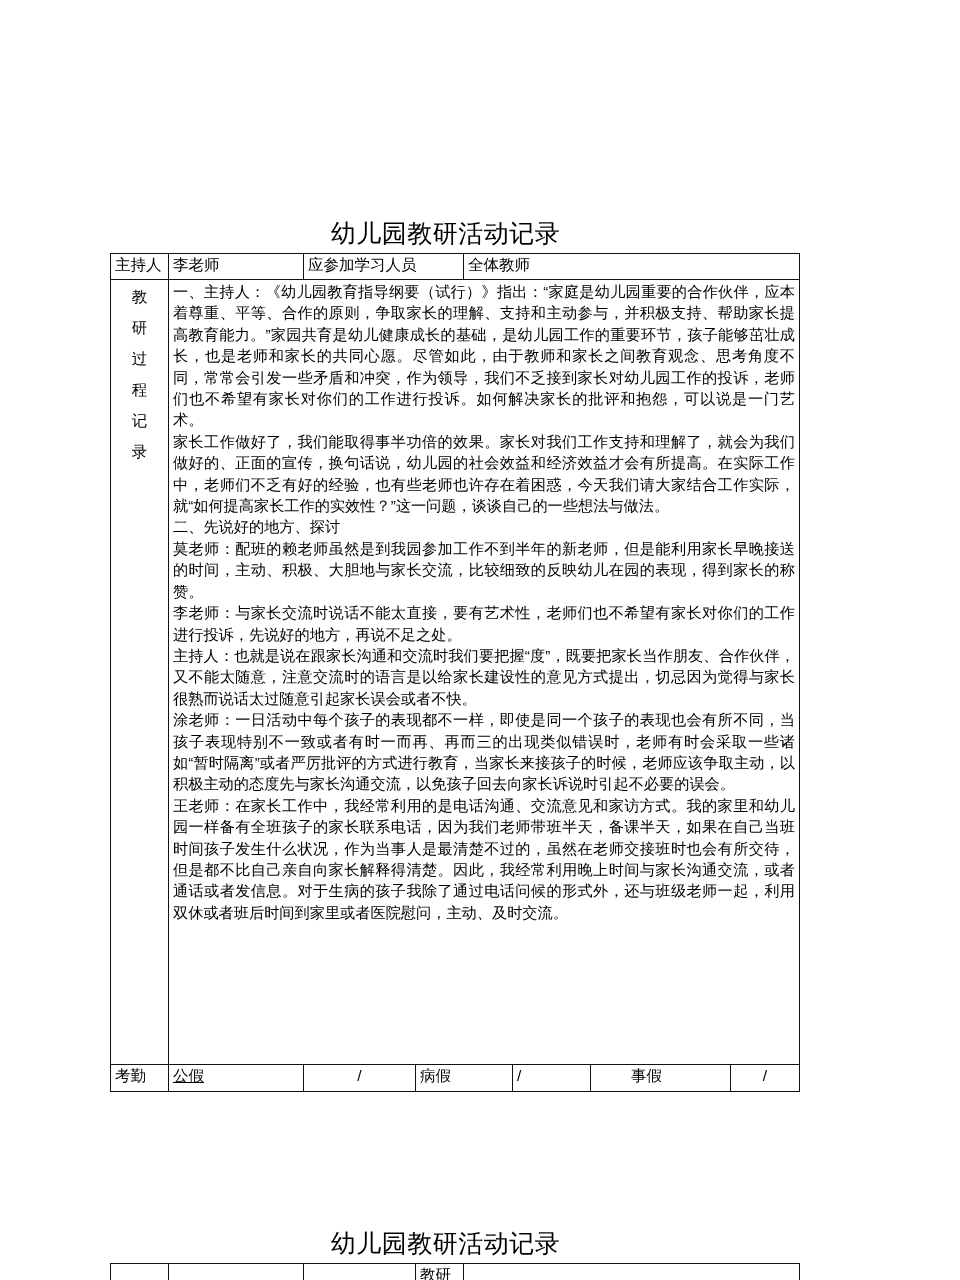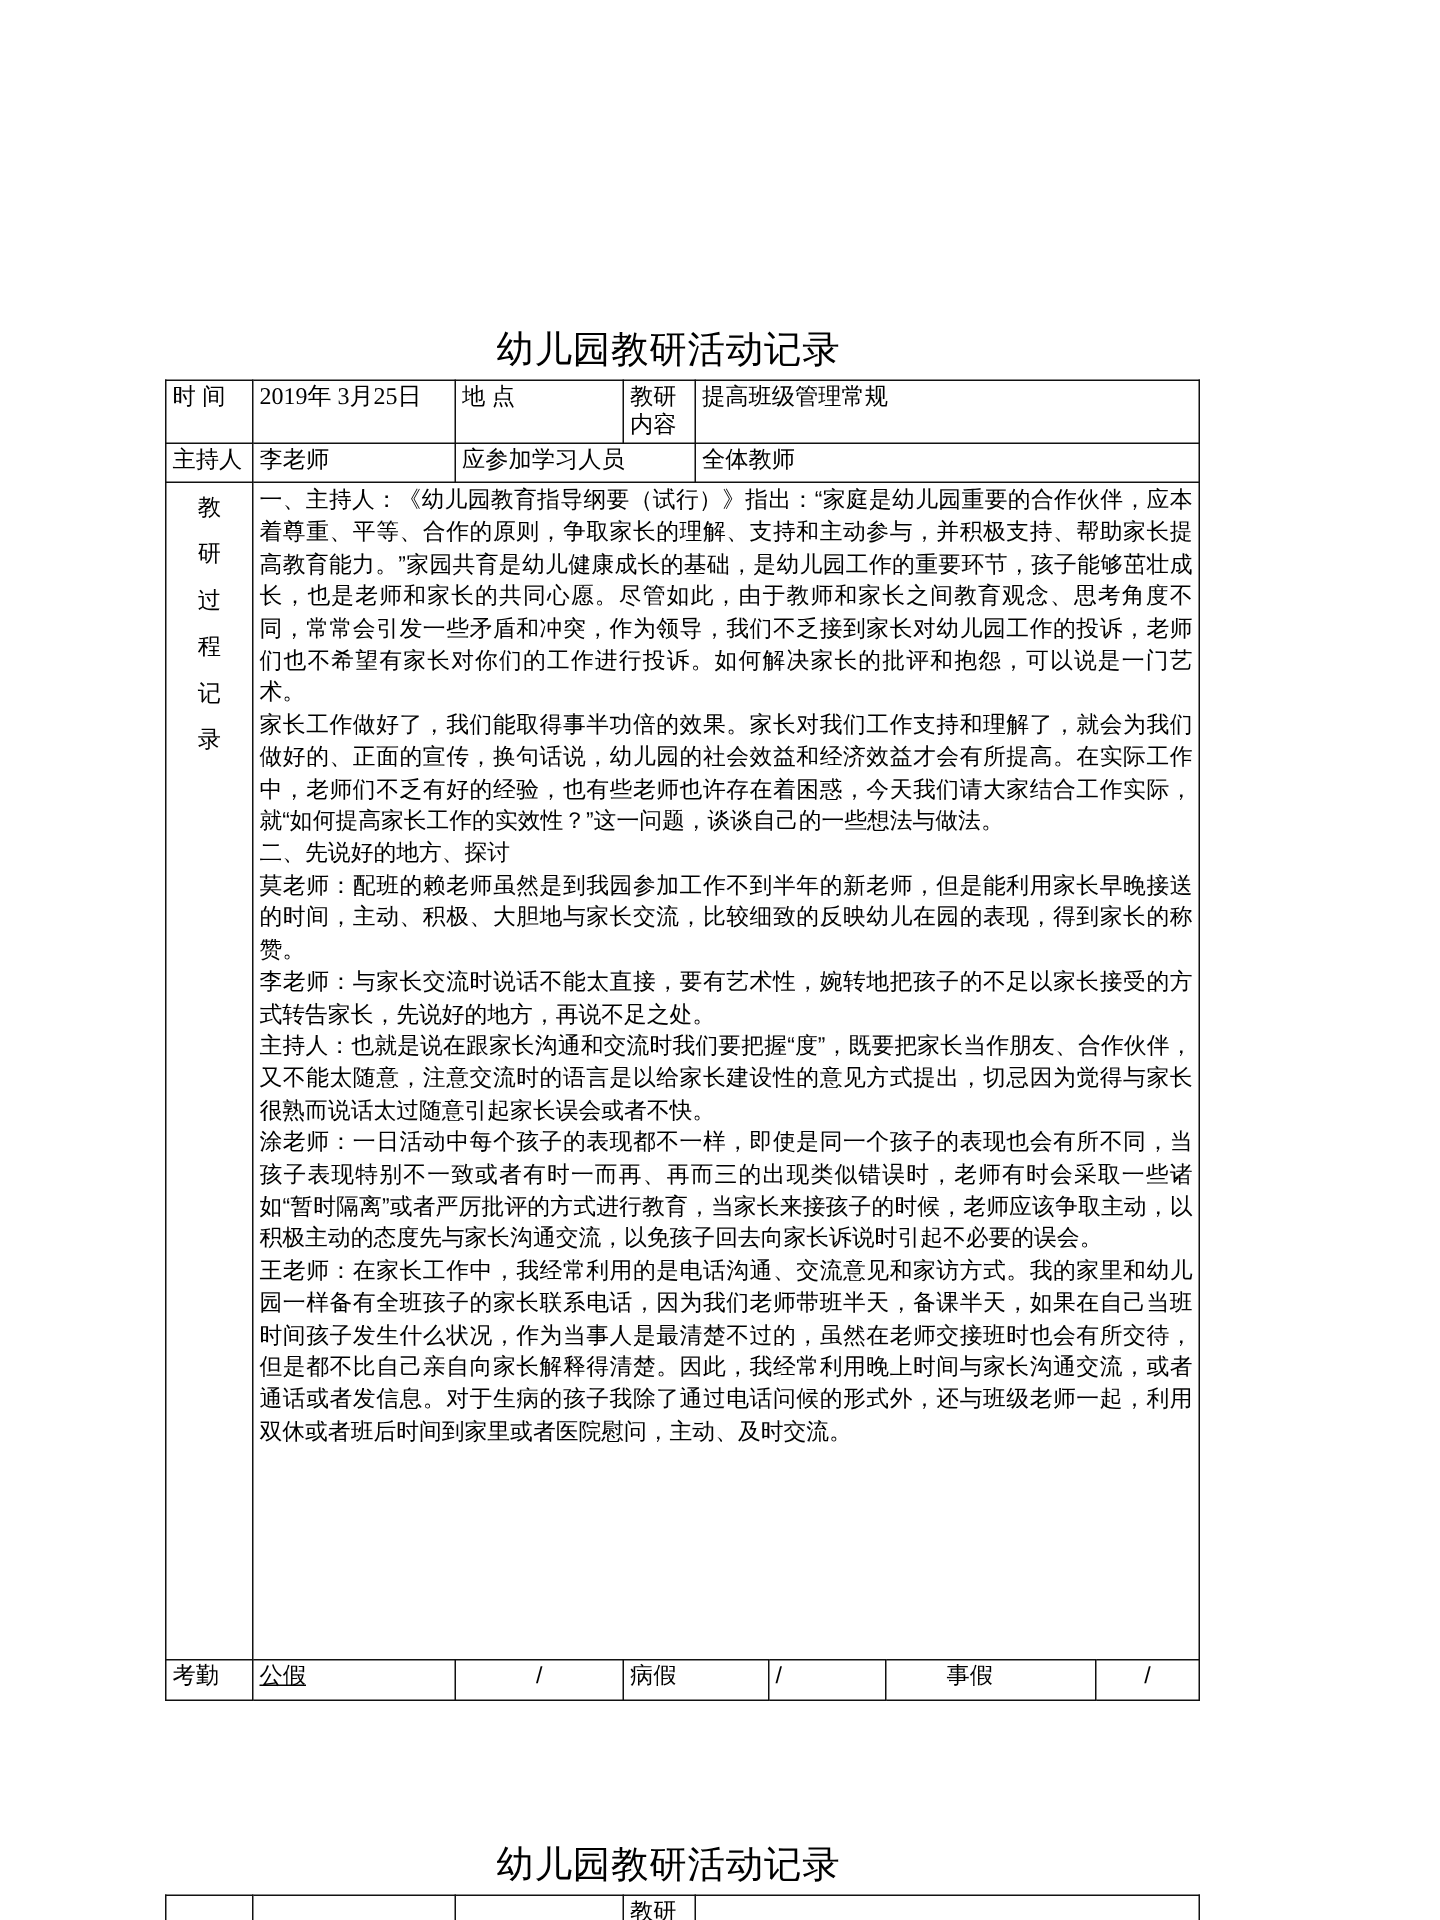--- a/index.html
+++ b/index.html
@@ -130,29 +130,20 @@
     <table class="rec">
       <colgroup>
         <col style="width:58px">
           <col style="width:135px">
           <col style="width:112px">
         <col style="width:48px">
           <col>
       </colgroup>
       <tbody>
 
-        <tr class="row-h1">
-          <td class="c-label">时 间</td>
-          <td class="c-date">
-            <span class="date-text">2019年 3月25日</span>
-          </td>
-          <td class="c-place">地 点</td>
-          <td class="c-topic-lbl">教研内容</td>
-          <td class="c-topic-val">提高班级管理常规</td>
-        </tr>
 
 
         <tr class="row-h3">
           <td>主持人</td>
           <td>李老师</td>
           <td colspan="2">应参加学习人员</td>
           <td>全体教师</td>
         </tr>
 
         <tr>
@@ -162,21 +153,21 @@
             <span class="stack">过</span>
             <span class="stack">程</span>
             <span class="stack">记</span>
             <span class="stack">录</span>
           </td>
           <td class="body-cell" colspan="4">
             <p>一、主持人：《幼儿园教育指导纲要（试行）》指出：“家庭是幼儿园重要的合作伙伴，应本着尊重、平等、合作的原则，争取家长的理解、支持和主动参与，并积极支持、帮助家长提高教育能力。”家园共育是幼儿健康成长的基础，是幼儿园工作的重要环节，孩子能够茁壮成长，也是老师和家长的共同心愿。尽管如此，由于教师和家长之间教育观念、思考角度不同，常常会引发一些矛盾和冲突，作为领导，我们不乏接到家长对幼儿园工作的投诉，老师们也不希望有家长对你们的工作进行投诉。如何解决家长的批评和抱怨，可以说是一门艺术。</p>
             <p>家长工作做好了，我们能取得事半功倍的效果。家长对我们工作支持和理解了，就会为我们做好的、正面的宣传，换句话说，幼儿园的社会效益和经济效益才会有所提高。在实际工作中，老师们不乏有好的经验，也有些老师也许存在着困惑，今天我们请大家结合工作实际，就“如何提高家长工作的实效性？”这一问题，谈谈自己的一些想法与做法。</p>
             <p>二、先说好的地方、探讨</p>
             <p>莫老师：配班的赖老师虽然是到我园参加工作不到半年的新老师，但是能利用家长早晚接送的时间，主动、积极、大胆地与家长交流，比较细致的反映幼儿在园的表现，得到家长的称赞。</p>
-            <p>李老师：与家长交流时说话不能太直接，要有艺术性，婉转地把孩子的不足以家长接受的方式转告家长，先说好的地方，再说不足之处。</p>
+            <p>李老师：与家长交流时说话不能太直接，要有艺术性，老师们也不希望有家长对你们的工作进行投诉，先说好的地方，再说不足之处。</p>
             <p>主持人：也就是说在跟家长沟通和交流时我们要把握“度”，既要把家长当作朋友、合作伙伴，又不能太随意，注意交流时的语言是以给家长建设性的意见方式提出，切忌因为觉得与家长很熟而说话太过随意引起家长误会或者不快。</p>
             <p>涂老师：一日活动中每个孩子的表现都不一样，即使是同一个孩子的表现也会有所不同，当孩子表现特别不一致或者有时一而再、再而三的出现类似错误时，老师有时会采取一些诸如“暂时隔离”或者严厉批评的方式进行教育，当家长来接孩子的时候，老师应该争取主动，以积极主动的态度先与家长沟通交流，以免孩子回去向家长诉说时引起不必要的误会。</p>
             <p>王老师：在家长工作中，我经常利用的是电话沟通、交流意见和家访方式。我的家里和幼儿园一样备有全班孩子的家长联系电话，因为我们老师带班半天，备课半天，如果在自己当班时间孩子发生什么状况，作为当事人是最清楚不过的，虽然在老师交接班时也会有所交待，但是都不比自己亲自向家长解释得清楚。因此，我经常利用晚上时间与家长沟通交流，或者通话或者发信息。对于生病的孩子我除了通过电话问候的形式外，还与班级老师一起，利用双休或者班后时间到家里或者医院慰问，主动、及时交流。</p>
           </td>
         </tr>
       </tbody>
     </table>
 
     <table class="rec att" style="margin-top:-1.6px">
       <colgroup>

